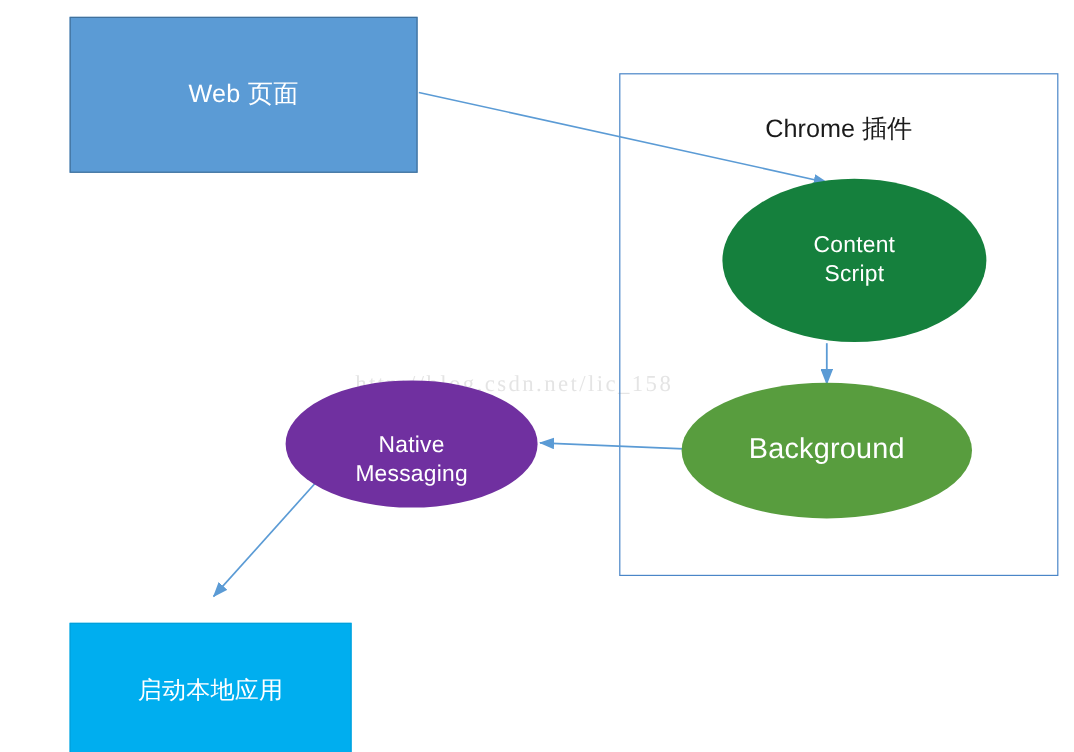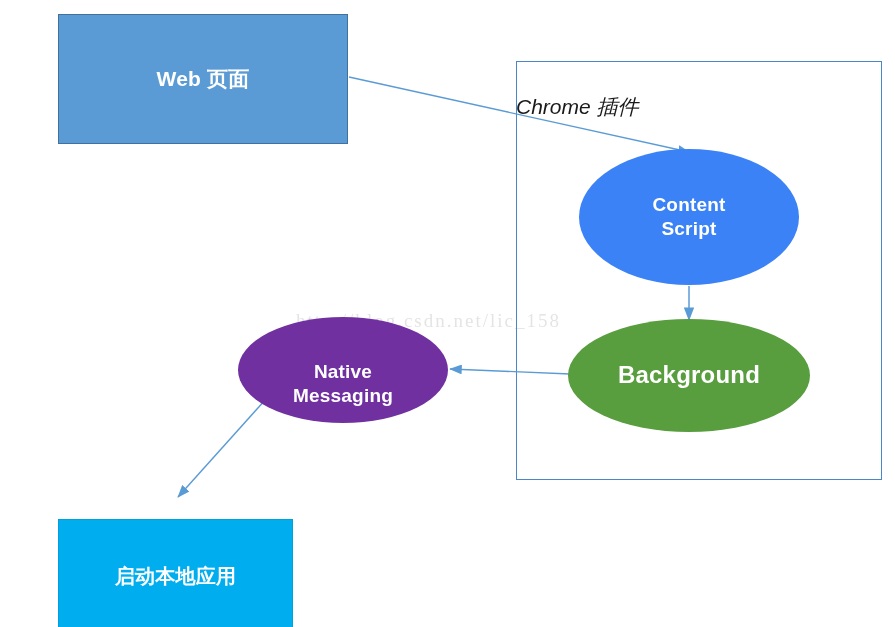--- a/index.html
+++ b/index.html
@@ -24,21 +24,20 @@
     align-items: center;
     justify-content: center;
     text-align: center;
     box-sizing: border-box;
   }
   .node-label {
     color: #ffffff;
     line-height: 1.28;
     white-space: pre-line;
     letter-spacing: 0.2px;
-    font-weight: bold;
   }
 
   
   #web-page-box {
     left: 58px;
     top: 14px;
     width: 290px;
     height: 130px;
     background: #5B9BD5;
     border: 1px solid #41719C;
@@ -68,36 +67,35 @@
     height: 419px;
     border: 1.6px solid #4A86C8;
     background: transparent;
     box-sizing: border-box;
   }
   #chrome-plugin-title {
     position: absolute;
     left: 516px;
     top: 93px;
     width: 366px;
-    text-align: left;
+    text-align: center;
     font-size: 21px;
     color: #1a1a1a;
-    font-style: italic;
   }
 
   
   .ellipse {
     border-radius: 50%;
   }
   #content-script-ellipse {
-    left: 579px;
+    left: 602px;
     top: 149px;
     width: 220px;
     height: 136px;
-    background: #3b82f6;
+    background: #15803d;
     justify-content: center;
   }
   #content-script-ellipse .node-label {
     font-size: 19px;
   }
 
   #background-ellipse {
     left: 568px;
     top: 319px;
     width: 242px;

